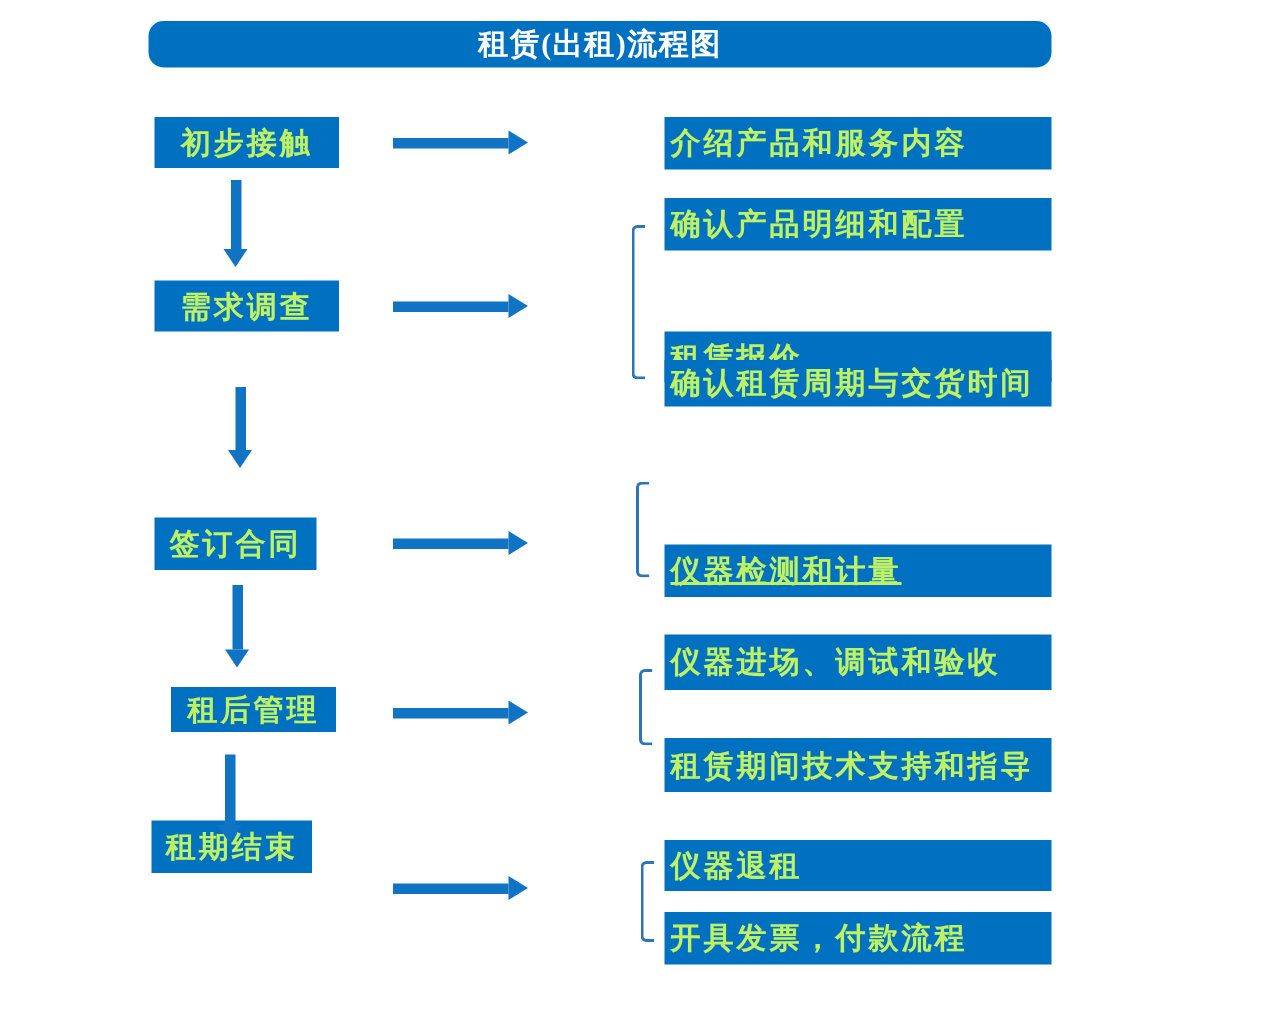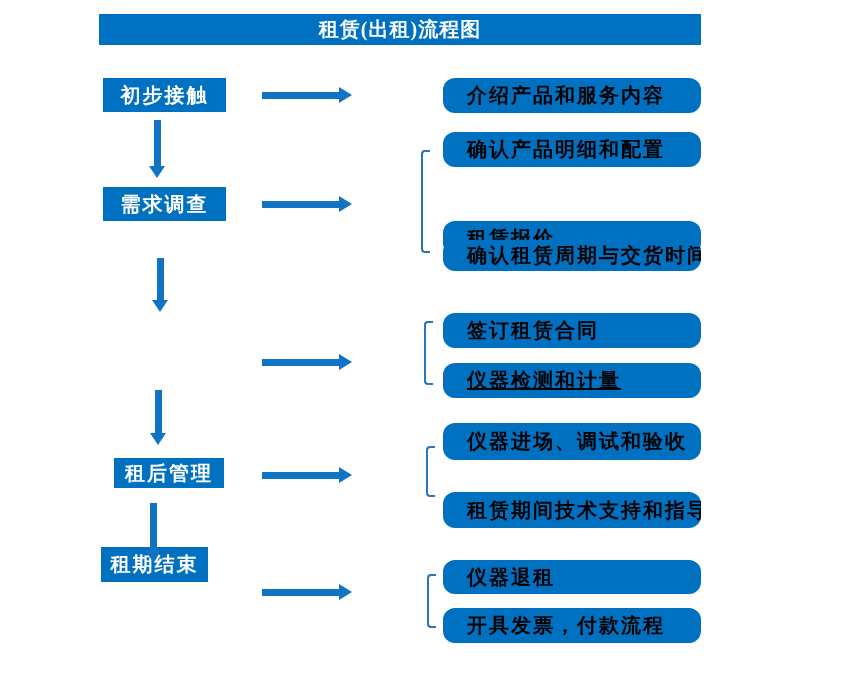--- a/index.html
+++ b/index.html
@@ -20,48 +20,48 @@
     left: 99px; top: 14px;
     width: 602px; height: 31px;
     background: #0070C0;
     color: #ffffff;
     font-size: 20px;
     font-weight: bold;
     display: flex;
     align-items: center;
     justify-content: center;
     letter-spacing: 1px;
+    border-radius: 10px;
   }
   .stage-box {
     position: absolute;
     background: #0070C0;
-    color: #ffffff;
+    color: #bef264;
     font-size: 20px;
     font-weight: bold;
     display: flex;
     align-items: center;
     justify-content: center;
     letter-spacing: 2px;
   }
   .out-box {
     position: absolute;
     left: 443px;
     width: 258px;
     background: #0070C0;
-    color: #000000;
+    color: #bef264;
     font-size: 20px;
     font-weight: bold;
     display: flex;
     align-items: center;
-    padding-left: 24px;
+    padding-left: 4px;
     box-sizing: border-box;
     letter-spacing: 2px;
     white-space: nowrap;
     overflow: hidden;
-    border-radius: 12px;
   }
   .harrow {
     position: absolute;
     left: 262px;
     width: 90px;
     height: 16px;
     display: flex;
     align-items: center;
   }
   .harrow .shaft {
@@ -104,28 +104,28 @@
 </style>
 </head>
 <body>
 
 <div class="canvas">
 
   <div class="title-bar">租赁(出租)流程图</div>
 
   <div class="stage-box" style="left:103px; top:78px;  width:123px; height:34px;">初步接触</div>
   <div class="stage-box" style="left:103px; top:187px; width:123px; height:34px;text-align:right;">需求调查</div>
+  <div class="stage-box" style="left:103px; top:345px; width:108px; height:35px;">签订合同</div>
   <div class="stage-box" style="left:114px; top:458px; width:110px; height:30px;">租后管理</div>
   <div class="stage-box" style="left:101px; top:547px; width:107px; height:35px;">租期结束</div>
 
   <div class="out-box" style="top:78px;  height:35px;">介绍产品和服务内容</div>
   <div class="out-box" style="top:132px; height:35px;">确认产品明细和配置</div>
   <div class="out-box" style="top:187px; height:34px;margin-top:34px;">租赁报价</div>
   <div class="out-box" style="top:240px; height:31px;">确认租赁周期与交货时间</div>
-  <div class="out-box" style="top:313px; height:35px;">签订租赁合同</div>
   <div class="out-box" style="top:363px; height:35px;text-decoration:underline;">仪器检测和计量</div>
   <div class="out-box" style="top:423px; height:37px;">仪器进场、调试和验收</div>
   <div class="out-box" style="top:560px; height:34px;">仪器退租</div>
   <div class="out-box" style="top:492px; height:36px;">租赁期间技术支持和指导</div>
   <div class="out-box" style="top:608px; height:35px;">开具发票，付款流程</div>
 
   <div class="harrow" style="top:87px;">
       <div class="shaft"></div>
       <div class="head"></div>
     </div>

